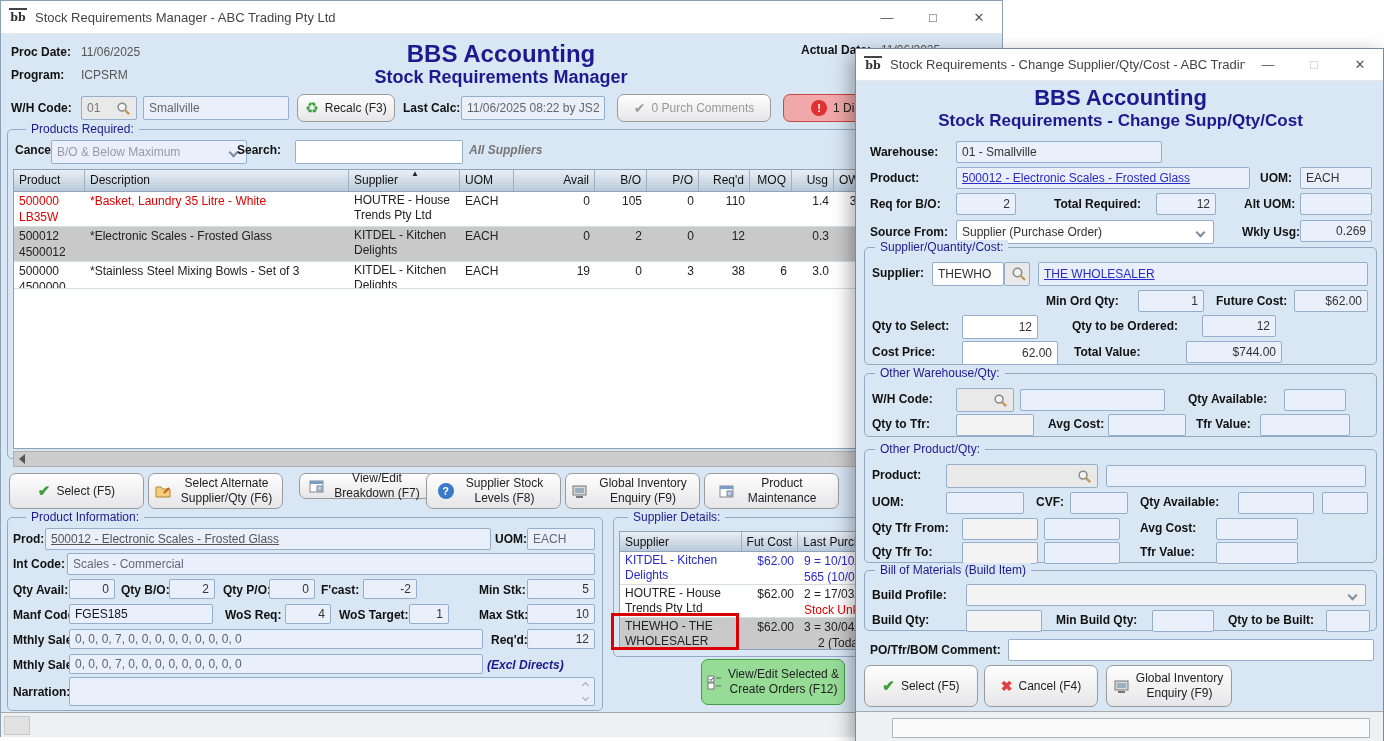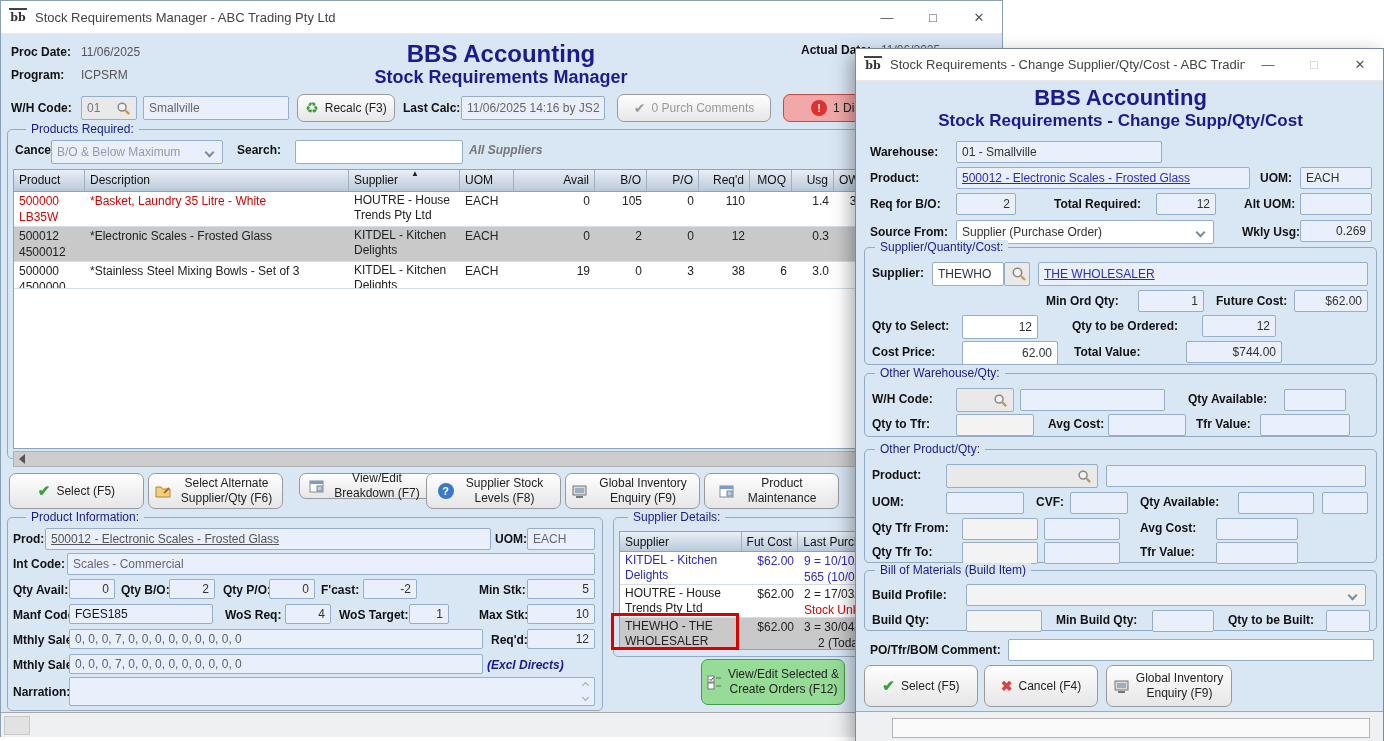--- a/index.html
+++ b/index.html
@@ -110,36 +110,36 @@
     </div>
     <div class="fld" style="left:142px;top:95px;width:146px;height:24px;color:#666;">
         <span>Smallville</span>
       </div>
     <div class="btn" style="left:296px;top:93px;width:98px;height:28px;">
       <span class="recy">♻</span>
       <span>Recalc (F3)</span>
     </div>
     <span class="lbl" style="left:402px;top:100px;">Last Calc:</span>
     <div class="fld" style="left:460px;top:95px;width:144px;height:24px;color:#666;">
-        <span>11/06/2025 14:16 by JS2</span>
+        <span>11/06/2025 08:22 by JS2</span>
       </div>
     <div class="btn" style="left:616px;top:93px;width:154px;height:28px;color:#999;">
       <span class="graycheck">✔</span>
       <span>0 Purch Comments</span>
     </div>
     <div class="btn alertbtn" style="left:782px;top:93px;width:110px;height:28px;">
       <span class="alerticon">!</span>
       <span>1 Dire</span>
     </div>
 
     <div class="grp" style="left:6px;top:128px;width:990px;height:330px;">
       <span class="grp-label" style="left:18px;">Products Required:</span>
     </div>
     <span class="lbl" style="left:14px;top:142px;">Cancel:</span>
-    <div class="fld" style="left:50px;top:139px;width:172px;height:24px;color:#99a;">
+    <div class="fld" style="left:50px;top:139px;width:196px;height:24px;color:#99a;">
       <span>B/O &amp; Below Maximum</span>
         <span class="chev"></span>
     </div>
     <span class="lbl" style="left:236px;top:142px;">Search:</span>
     <input class="fld white" style="left: 294px; top: 139px; width: 168px; height: 24px;" value="">
     <span class="lbl" style="left:468px;top:142px;color:#777;font-style:italic;">All Suppliers</span>
 
     <div class="tbl" style="left:12px;top:168px;width:940px;height:280px;">
       <div class="thead">
         <div class="th c1">Product</div>

